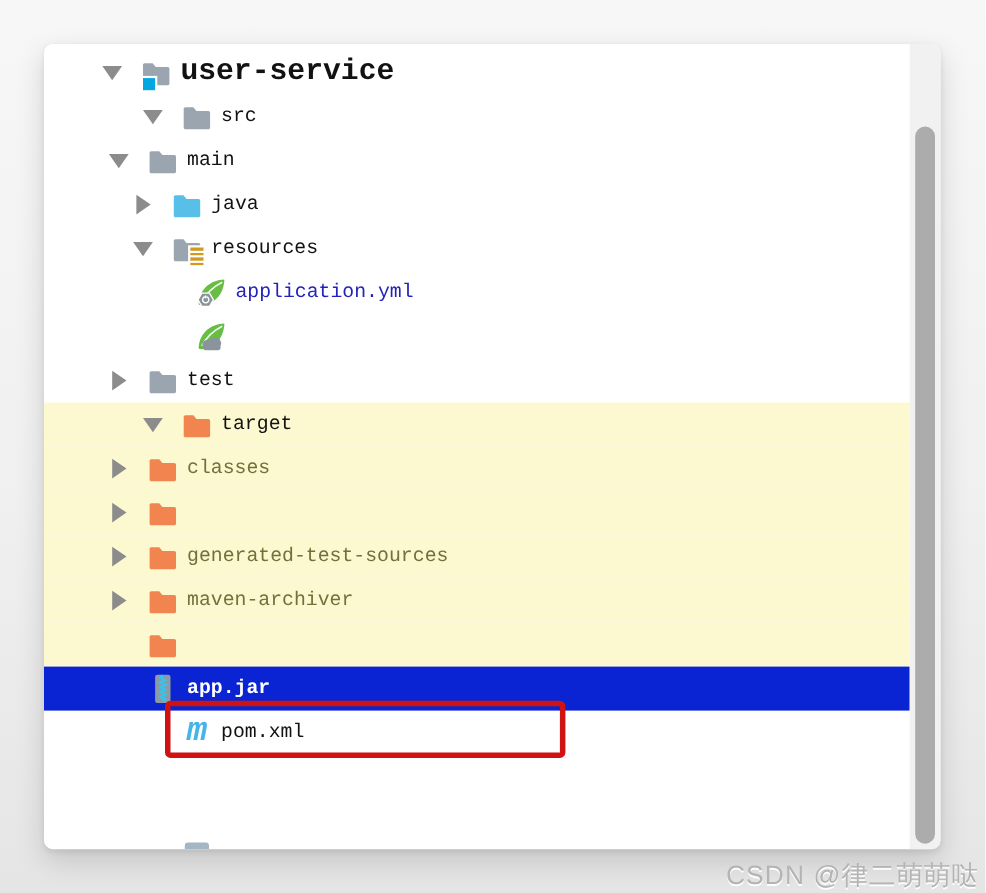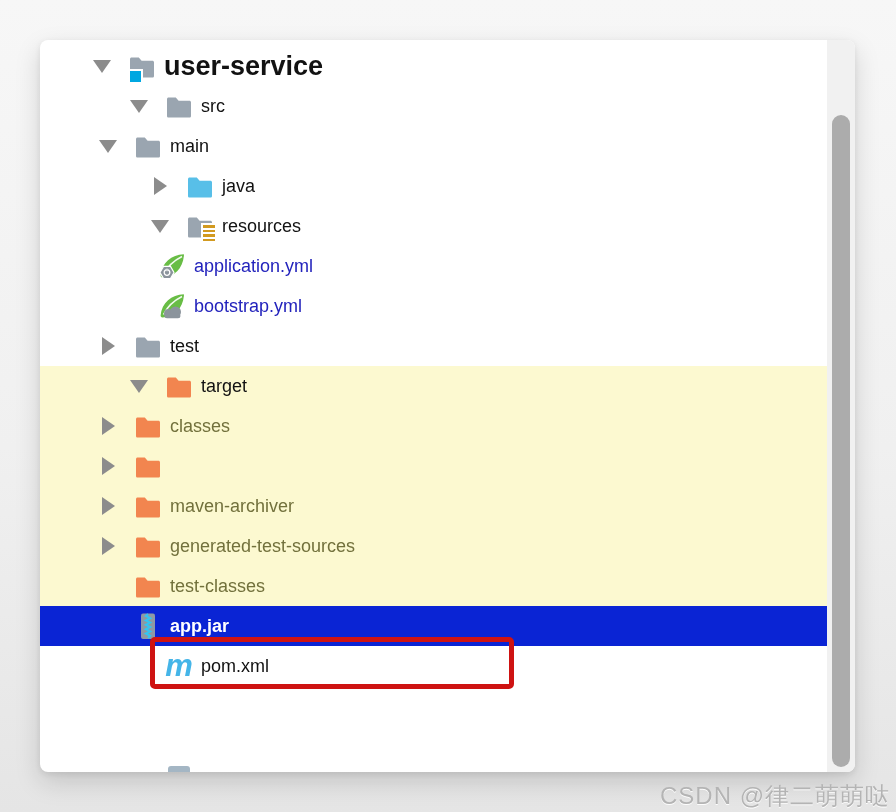--- a/index.html
+++ b/index.html
@@ -6,28 +6,28 @@
   html,body { width:896px; height:812px; }
   body { font-family:"Liberation Sans","DejaVu Sans",sans-serif; overflow:hidden; }
 
   .stage { position:relative; width:896px; height:812px;
            background:linear-gradient(180deg,#f7f7f7 0%,#f0f0f0 55%,#e5e5e5 100%); }
 
   .panel { position:absolute; left:40px; top:40px; width:815px; height:732px;
            background:#ffffff; border-radius:8px; overflow:hidden;
            box-shadow:0 10px 26px rgba(0,0,0,.15), 0 2px 6px rgba(0,0,0,.08); }
 
-  .tree { position:absolute; left:0; top:6px; width:787px; }
+  .tree { position:absolute; left:0; top:6px; width:787px;font-family:Liberation Mono, monospace; }
 
   .row { display:flex; align-items:center; height:40px; width:787px; }
   .row.hl  { background:var(--row_highlight); }
   .row.sel { background:var(--selection); }
 
   .lvl0{padding-left:50px}.lvl1{padding-left:87px}.lvl2{padding-left:56px}
-  .lvl3{padding-left:108px}.lvl4{padding-left:80px}
+  .lvl3{padding-left:78px}.lvl4{padding-left:100px}
 
   .chev { width:24px; height:40px; flex:none; margin-right:13px;
           display:flex; align-items:center; justify-content:center; }
   .chev.down::before { content:""; width:0; height:0;
           border-left:9px solid transparent; border-right:9px solid transparent;
           border-top:13px solid var(--chevron); }
   .chev.right::before { content:""; width:0; height:0;
           border-top:9px solid transparent; border-bottom:9px solid transparent;
           border-left:13px solid var(--chevron); }
 
@@ -175,21 +175,20 @@
       </div>
 
       <div class="row lvl4">
         <span class="chev"></span>
         <span class="ico">
           <svg viewBox="0 0 30 30">
               <use href="#leaf"></use>
               <use href="#cloudbadge" transform="translate(15.5,22.5)"></use>
             </svg>
         </span>
-        <span class="lbl blue">bootstrap.yml</span>
       </div>
 
       <div class="row lvl2">
         <span class="chev right"></span>
         <span class="ico gray">
             <svg viewBox="0 0 30 30">
               <use href="#fp"></use>
             </svg>
           </span>
         <span class="lbl">test</span>
@@ -224,42 +223,41 @@
           </span>
       </div>
 
       <div class="row lvl2 hl">
         <span class="chev right"></span>
         <span class="ico orange">
             <svg viewBox="0 0 30 30">
               <use href="#fp"></use>
             </svg>
           </span>
+        <span class="lbl olive">generated-test-sources</span>
+      </div>
+
+      <div class="row lvl2 hl">
+        <span class="chev right"></span>
+        <span class="ico orange">
+            <svg viewBox="0 0 30 30">
+              <use href="#fp"></use>
+            </svg>
+          </span>
         <span class="lbl olive">maven-archiver</span>
       </div>
 
-      <div class="row lvl2 hl">
-        <span class="chev right"></span>
-        <span class="ico orange">
-            <svg viewBox="0 0 30 30">
-              <use href="#fp"></use>
-            </svg>
-          </span>
-        <span class="lbl olive">generated-test-sources</span>
-      </div>
-
-
-      <div class="row lvl2 hl">
-        <span class="chev"></span>
-        <span class="ico orange">
-            <svg viewBox="0 0 30 30">
-              <use href="#fp"></use>
-            </svg>
-          </span>
-        <span class="lbl olive">test-classes</span>
+
+      <div class="row lvl2 hl">
+        <span class="chev"></span>
+        <span class="ico orange">
+            <svg viewBox="0 0 30 30">
+              <use href="#fp"></use>
+            </svg>
+          </span>
       </div>
 
       <div class="row lvl2 sel">
         <span class="chev"></span>
         <span class="ico">
             <svg viewBox="0 0 30 30">
               <use href="#jar"></use>
             </svg>
           </span>
         <span class="lbl white">app.jar</span>

